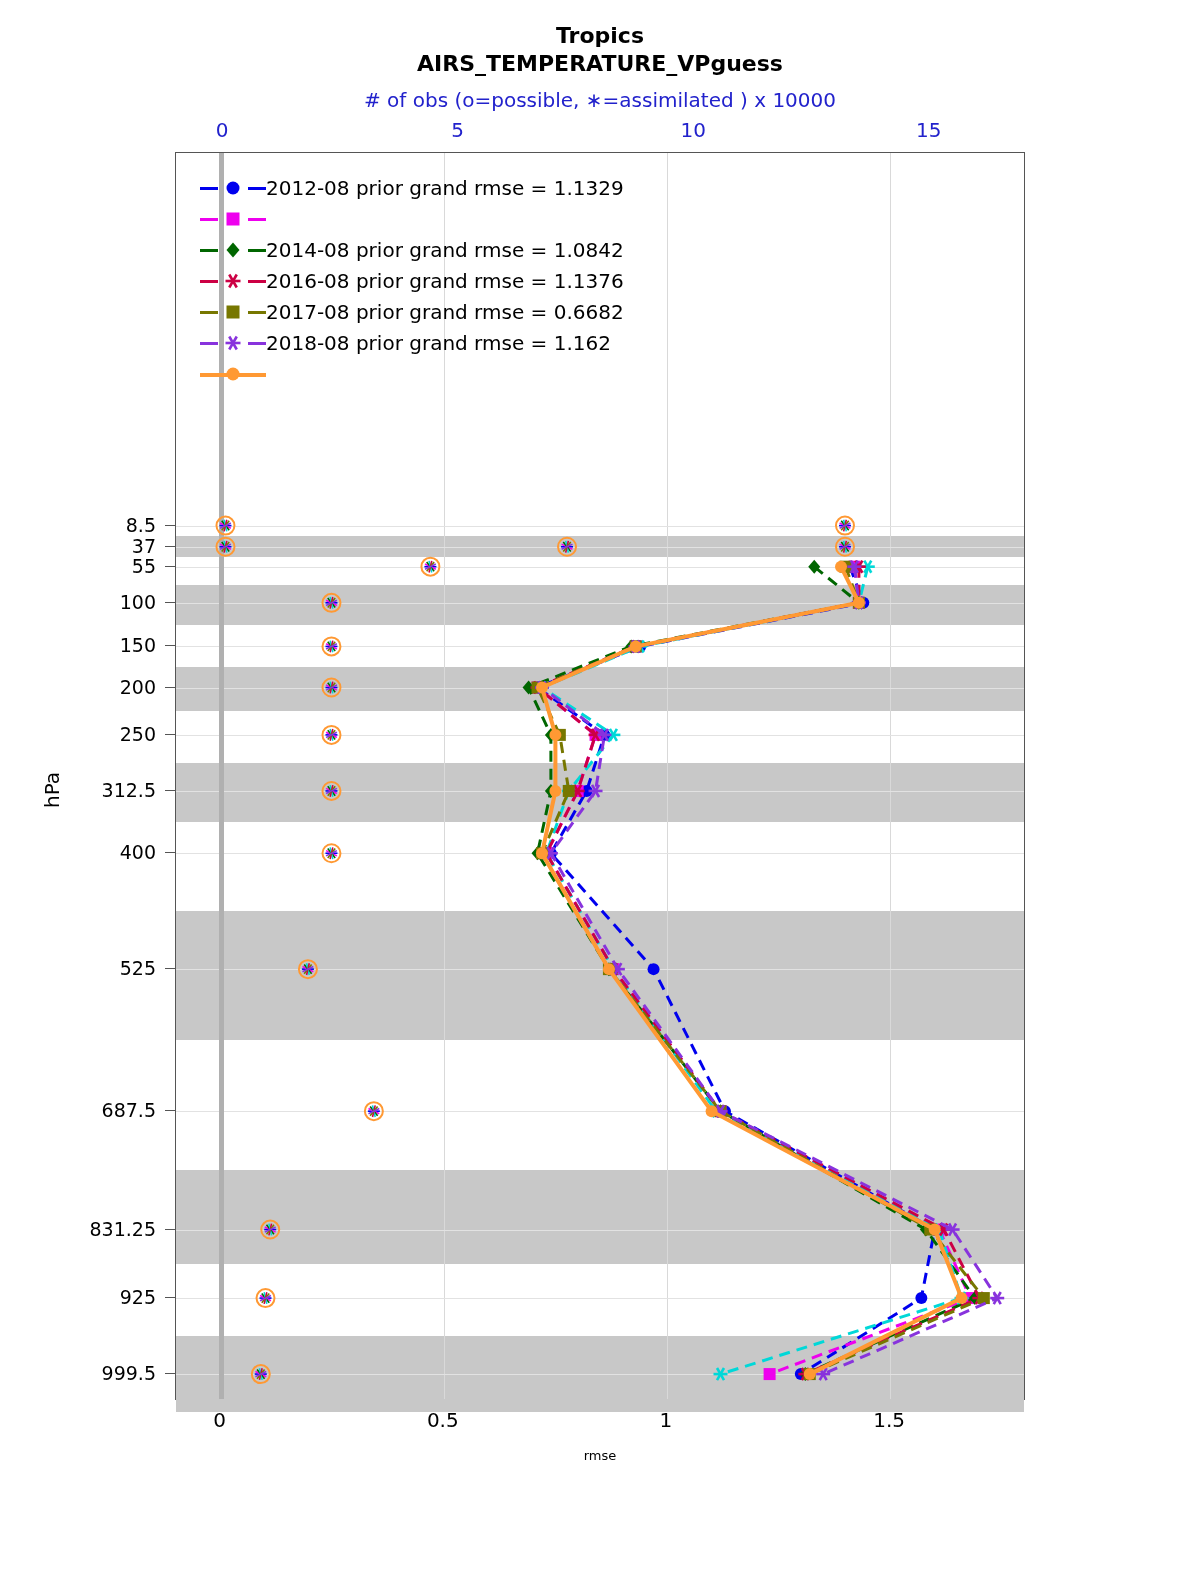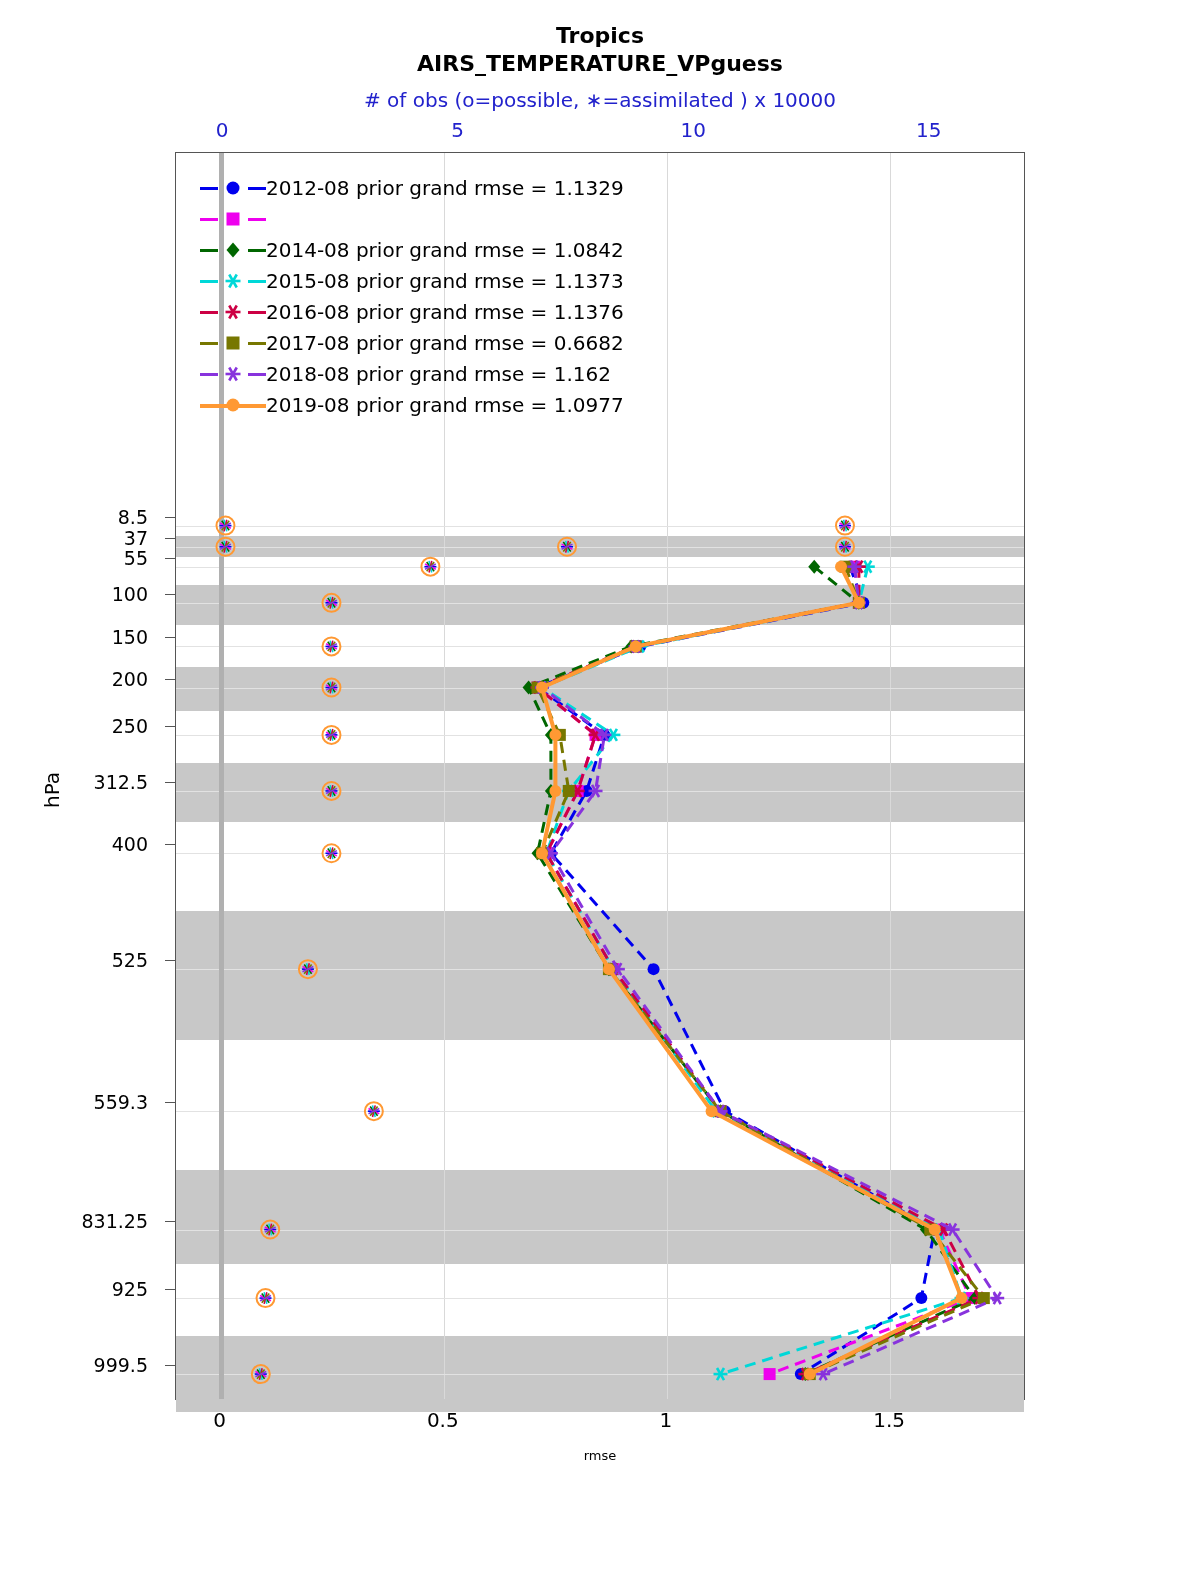--- a/index.html
+++ b/index.html
@@ -23,21 +23,21 @@
   .xtop-axis{position:absolute;left:175px;top:118px;width:850px;height:30px;}
   .xtop-tick{position:absolute;top:0;transform:translateX(-50%);font-size:20px;color:#2222cc;}
   .xbot-axis{position:absolute;left:175px;top:1408px;width:850px;height:30px;}
   .xbot-tick{position:absolute;top:0;transform:translateX(-50%);font-size:20px;color:#000;}
   .xlabel{position:absolute;left:0;top:1448px;width:1200px;text-align:center;font-size:13px;}
 
   .ylab{position:absolute;right:0;transform:translateY(-50%);font-size:19px;
         white-space:nowrap;text-align:right;}
   .ytitle{position:absolute;left:40px;top:790px;font-size:20px;
           transform:rotate(-90deg) translate(-50%,0);transform-origin:left top;}
-  .ytickwrap{position:absolute;left:0;top:144px;width:170px;height:1248px;}
+  .ytickwrap{position:absolute;left:0;top:152px;width:170px;height:1248px;padding-left:8px;}
   .ytickmark{position:absolute;left:165px;width:10px;height:1px;background:#555;}
 
   .legend{position:absolute;left:200px;top:172px;width:560px;}
   .lg-row{height:31px;display:flex;align-items:center;}
   .lg-sample{width:66px;height:24px;position:relative;flex:0 0 66px;}
   .lg-dash{position:absolute;top:11px;height:3px;}
   .lg-text{font-size:20px;color:#000;white-space:nowrap;}
 
   svg.layer{position:absolute;left:0;top:0;overflow:visible;}
 </style>
@@ -74,21 +74,21 @@
       <div class="ylab" style="top: 534.534px; right: 22px;">200</div>
       <div class="ytickmark" style="top: 534.534px;"></div>
       <div class="ylab" style="top: 581.882px; right: 22px;">250</div>
       <div class="ytickmark" style="top: 581.882px;"></div>
       <div class="ylab" style="top: 637.952px; right: 22px;">312.5</div>
       <div class="ytickmark" style="top: 637.952px;"></div>
       <div class="ylab" style="top: 700.252px; right: 22px;">400</div>
       <div class="ytickmark" style="top: 700.252px;"></div>
       <div class="ylab" style="top: 816.13px; right: 22px;">525</div>
       <div class="ytickmark" style="top: 816.13px;"></div>
-      <div class="ylab" style="top: 958.174px; right: 22px;">559.3</div>
+      <div class="ylab" style="top: 958.174px; right: 22px;">687.5</div>
       <div class="ytickmark" style="top: 958.174px;"></div>
       <div class="ylab" style="top: 1076.54px; right: 22px;">831.25</div>
       <div class="ytickmark" style="top: 1076.54px;"></div>
       <div class="ylab" style="top: 1145.07px; right: 22px;">925</div>
       <div class="ytickmark" style="top: 1145.07px;"></div>
       <div class="ylab" style="top: 1221.08px; right: 22px;">999.5</div>
       <div class="ytickmark" style="top: 1221.08px;"></div>
     </div>
   <div class="ytitle">hPa</div>
 
@@ -578,34 +578,20 @@
           <div class="lg-dash" style="left: 0px; width: 18px; background: rgb(0, 102, 0); height: 3px;"></div>
           <div class="lg-dash" style="left: 48px; width: 18px; background: rgb(0, 102, 0);"></div>
           <svg width="66" height="24" style="position: absolute; left: 0px; top: 0px;">
             <polygon points="33,4.5 39.5,12 33,19.5 26.5,12" fill="#006600"></polygon>
           </svg>
         </div>
         <div class="lg-text">2014-08 prior grand rmse = 1.0842</div>
       </div>
       <div class="lg-row">
         <div class="lg-sample">
-          <div class="lg-dash" style="left: 0px; width: 18px; background: rgb(0, 216, 216); height: 3px;"></div>
-          <div class="lg-dash" style="left: 48px; width: 18px; background: rgb(0, 216, 216);"></div>
-          <svg width="66" height="24" style="position: absolute; left: 0px; top: 0px;">
-            <g>
-              <line x1="25.5" y1="12" x2="40.5" y2="12" stroke="#00d8d8" stroke-width="2.6"></line>
-              <line x1="29.25" y1="5.504809471616711" x2="36.75" y2="18.49519052838329" stroke="#00d8d8" stroke-width="2.6"></line>
-              <line x1="36.75" y1="5.50480947161671" x2="29.25" y2="18.49519052838329" stroke="#00d8d8" stroke-width="2.6"></line>
-            </g>
-          </svg>
-        </div>
-        <div class="lg-text">2015-08 prior grand rmse = 1.1373</div>
-      </div>
-      <div class="lg-row">
-        <div class="lg-sample">
           <div class="lg-dash" style="left: 0px; width: 18px; background: rgb(204, 0, 68); height: 3px;"></div>
           <div class="lg-dash" style="left: 48px; width: 18px; background: rgb(204, 0, 68);"></div>
           <svg width="66" height="24" style="position: absolute; left: 0px; top: 0px;">
             <g>
               <line x1="25.5" y1="12" x2="40.5" y2="12" stroke="#cc0044" stroke-width="2.6"></line>
               <line x1="29.25" y1="5.504809471616711" x2="36.75" y2="18.49519052838329" stroke="#cc0044" stroke-width="2.6"></line>
               <line x1="36.75" y1="5.50480947161671" x2="29.25" y2="18.49519052838329" stroke="#cc0044" stroke-width="2.6"></line>
             </g>
           </svg>
         </div>
@@ -635,17 +621,16 @@
         </div>
         <div class="lg-text">2018-08 prior grand rmse = 1.162</div>
       </div>
       <div class="lg-row">
         <div class="lg-sample">
           <div class="lg-dash" style="left: 0px; width: 66px; background: rgb(255, 153, 51); height: 4px;"></div>
           <svg width="66" height="24" style="position: absolute; left: 0px; top: 0px;">
             <circle cx="33" cy="12" r="6.5" fill="#ff9933"></circle>
           </svg>
         </div>
-        <div class="lg-text">2019-08 prior grand rmse = 1.0977</div>
       </div>
     </div>
 
 </div>
 
 </body></html>

